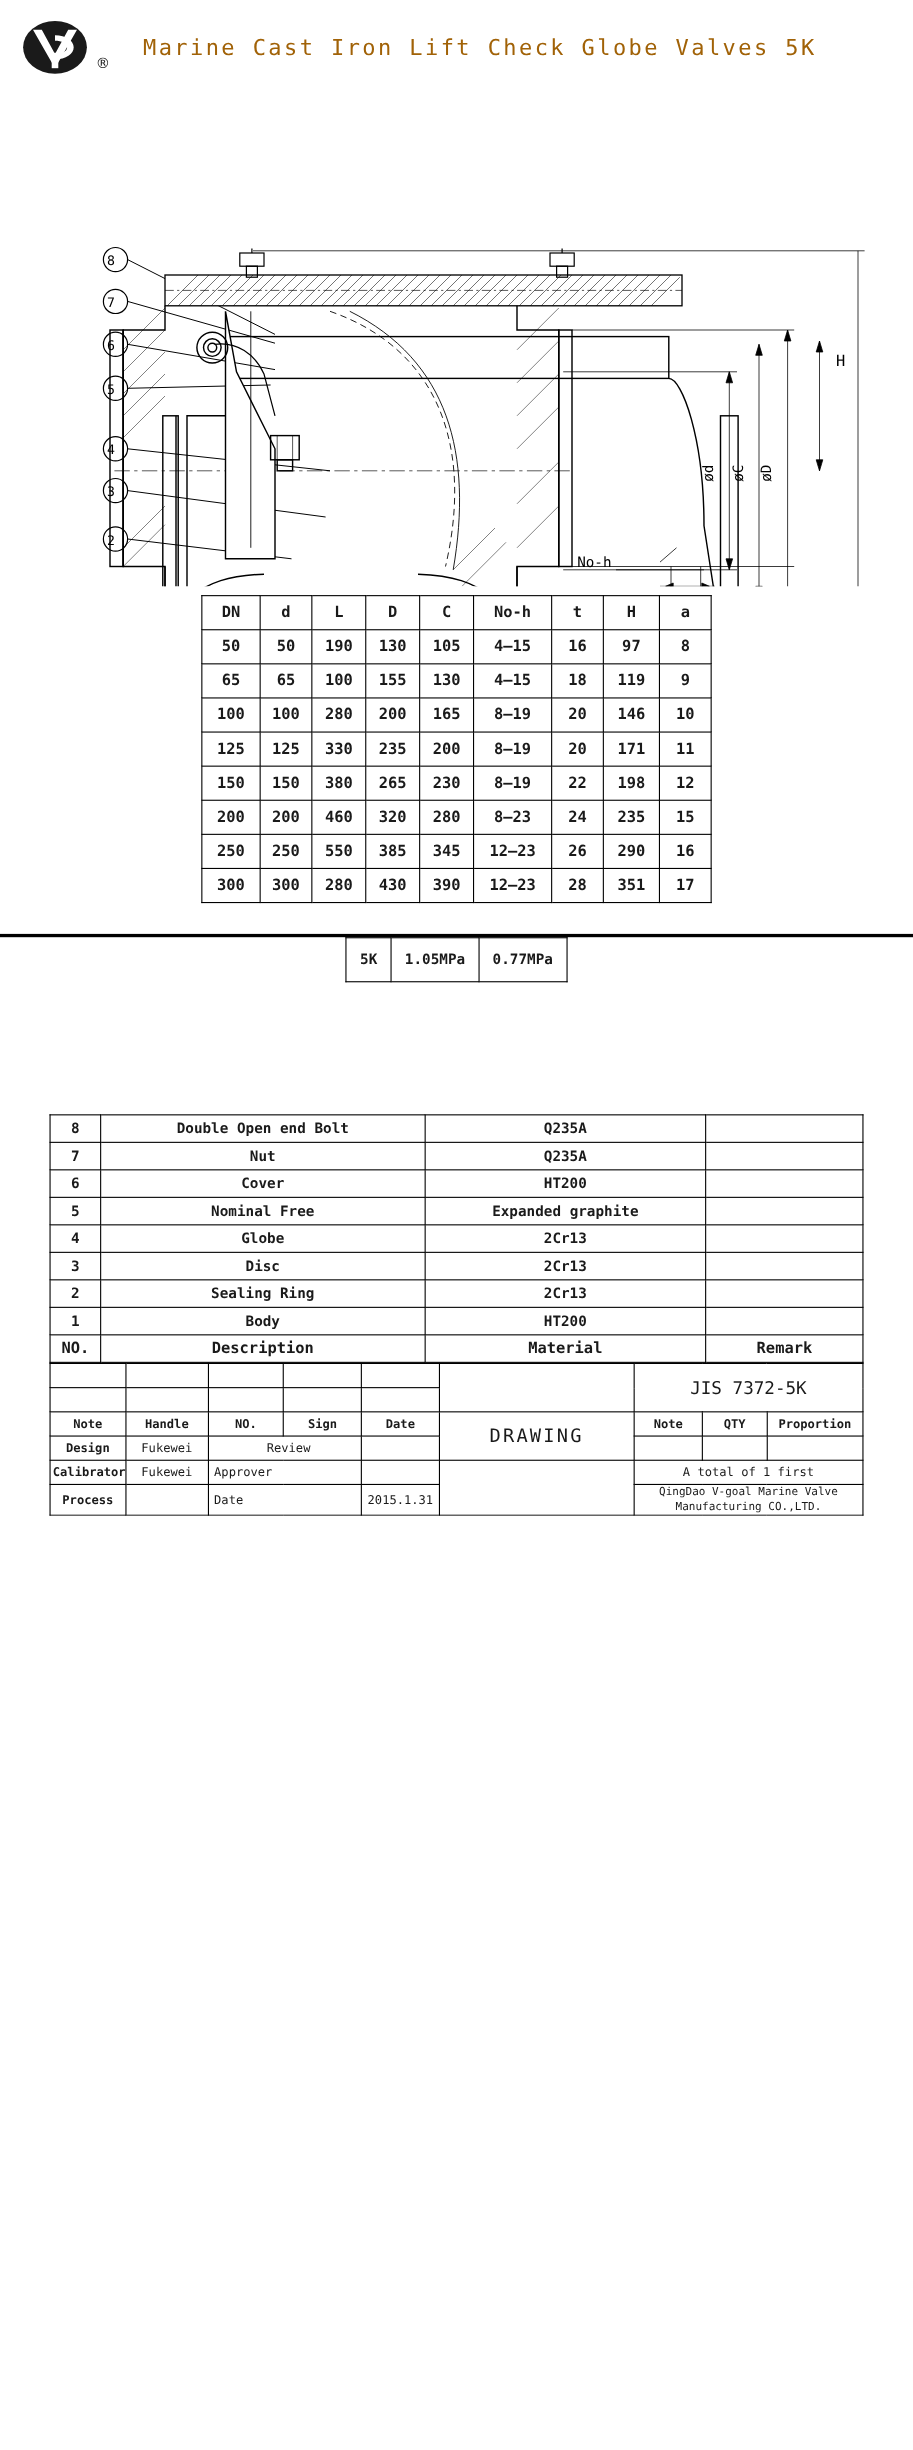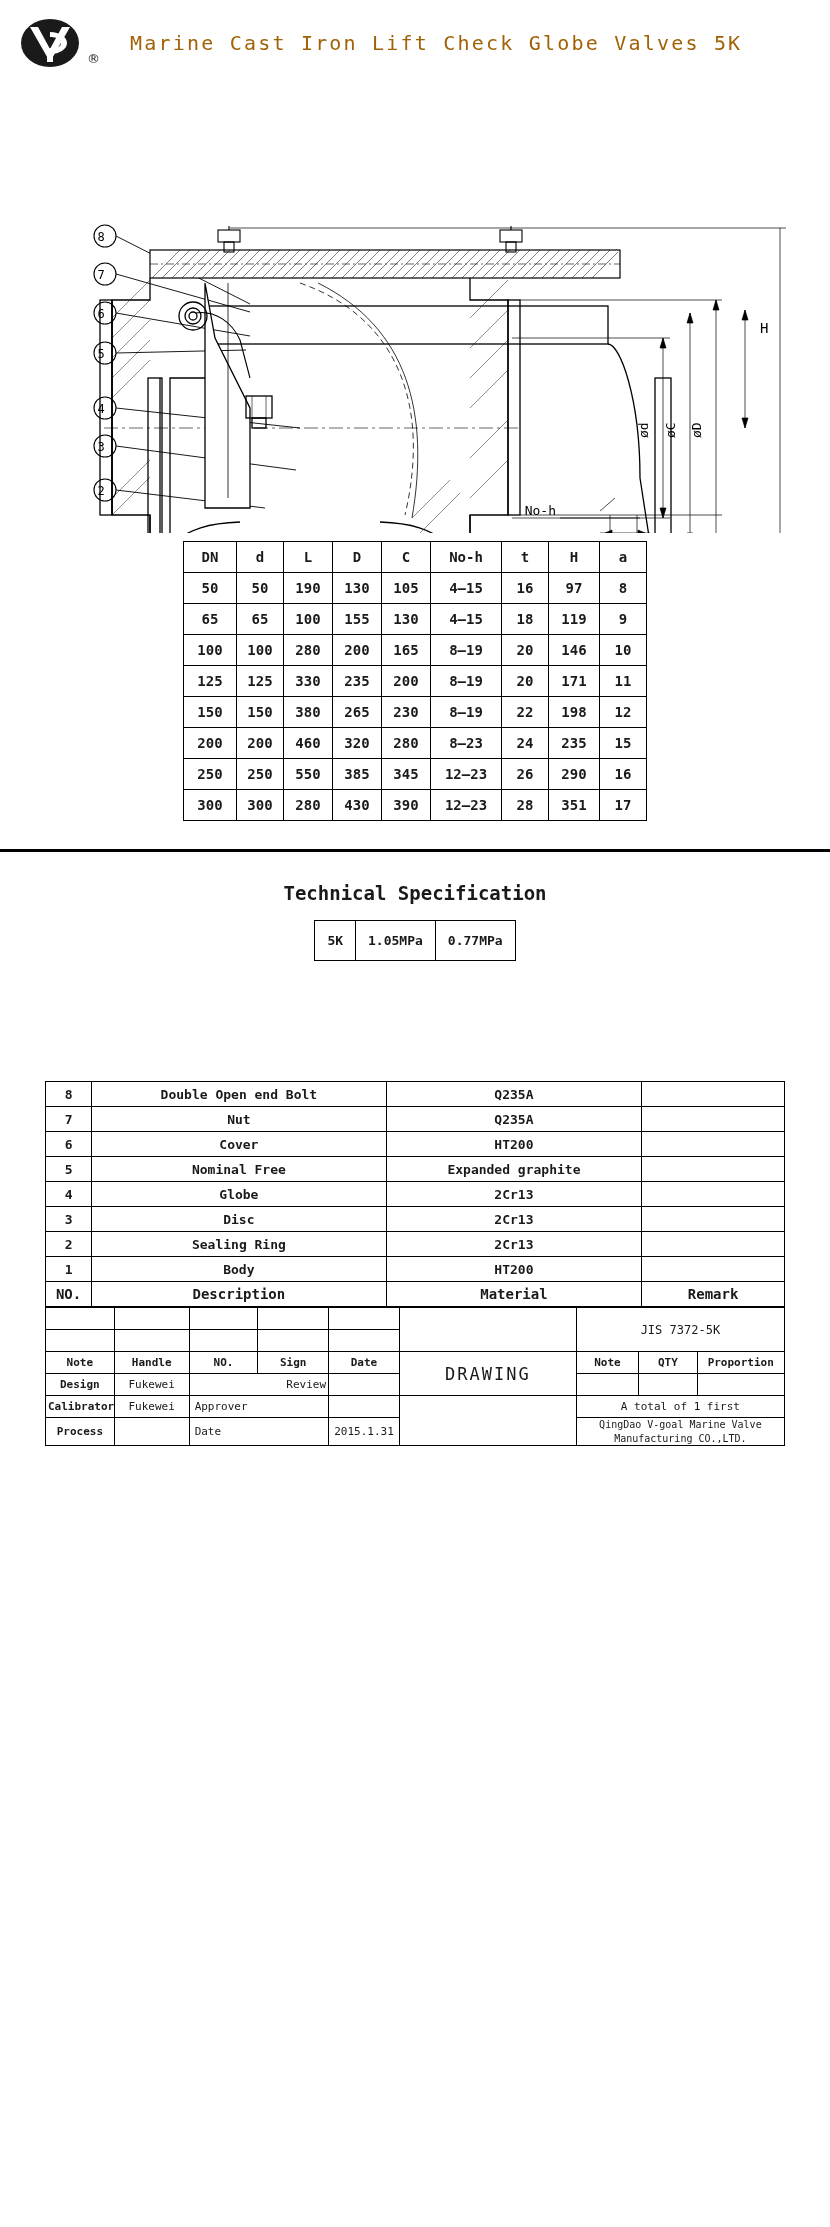--- a/index.html
+++ b/index.html
@@ -122,21 +122,21 @@
     height: 21px;
     text-align: center;
     padding: 0 2px;
     vertical-align: middle;
   }
   .tb-drawing {
     font-size: 17px;
     letter-spacing: 2px;
     font-family: "DejaVu Sans Mono", monospace;
   }
-  .tb-std { font-size: 12px; }
+  .tb-std { font-size: 16px; }
   .tb-total { font-size: 11px; font-weight: normal; }
   .tb-company { font-size: 10px; line-height: 1.35; }
   .bold { font-weight: bold; }
 
   .callout-num {
     font-family: "DejaVu Sans Mono", monospace;
     font-size: 12px;
   }
   text { font-family: "DejaVu Sans Mono", monospace; }
 </style>
@@ -484,21 +484,20 @@
             <td>28</td>
             <td>351</td>
             <td>17</td>
           </tr>
       </tbody>
     </table>
   </div>
 
   <hr class="hr-thick">
 
-  <div class="spec-title">Technical Specification</div>
   <div class="spec-wrap">
     <table class="spec">
       <tbody>
       <tr>
         <td>5K</td>
         <td>1.05MPa</td>
         <td>0.77MPa</td>
       </tr>
     </tbody>
       </table>
@@ -605,21 +604,21 @@
         <td class="bold">Date</td>
         <td rowspan="2" class="tb-drawing">DRAWING</td>
         <td class="bold">Note</td>
         <td class="bold">QTY</td>
         <td class="bold">Proportion</td>
       </tr>
 
       <tr>
         <td class="bold">Design</td>
         <td>Fukewei</td>
-        <td colspan="2" style="text-align:right;padding-left:9px">Review</td>
+        <td colspan="2" style="text-align:center;padding-left:9px">Review</td>
         <td></td>
         <td></td>
         <td></td>
         <td></td>
       </tr>
 
       <tr>
         <td class="bold">Calibrator</td>
         <td>Fukewei</td>
         <td colspan="2" style="text-align:left;padding-left:5px">Approver</td>

